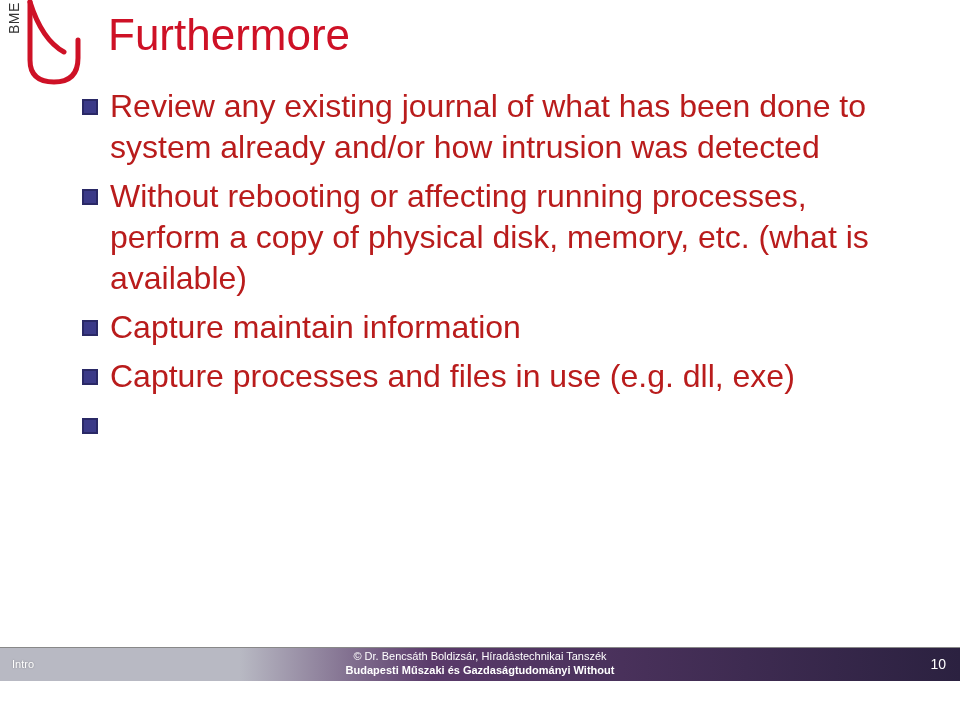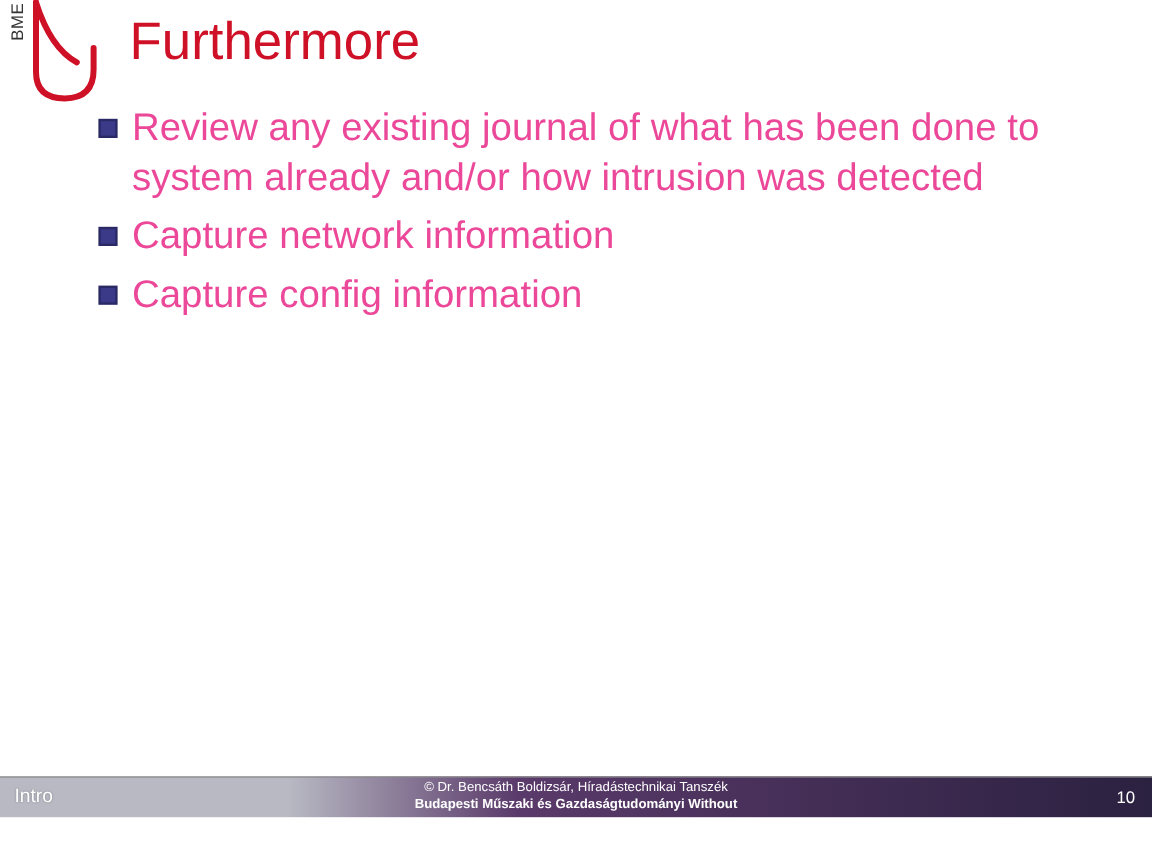--- a/index.html
+++ b/index.html
@@ -5,24 +5,24 @@
   * { margin: 0; padding: 0; box-sizing: border-box; }
   html, body { width: 960px; height: 701px; font-family: Arial, Helvetica, sans-serif; background: #fff; overflow: hidden; }
   .slide { position: relative; width: 960px; height: 701px; }
   .logo-area { position: absolute; top: 0; left: 6px; width: 80px; height: 88px; }
   .bme-text { position: absolute; top: 34px; left: 0; font-size: 14px; color: #333; transform: rotate(-90deg); transform-origin: left top; letter-spacing: 0.5px; font-weight: 500; }
   .logo-svg { position: absolute; top: 0; left: 18px; }
   .title { position: absolute; top: 10px; left: 108px; font-size: 44px; font-weight: normal; color: #ce1126; }
   .content { position: absolute; top: 86px; left: 80px; width: 810px; }
   .bullet-row { display: flex; align-items: flex-start; margin-bottom: 8px; }
   .bullet-icon { flex: 0 0 auto; width: 20px; height: 20px; margin-top: 11px; margin-right: 10px; }
-  .bullet-text { font-size: 32px; color: #ec4899; line-height: 1.28; }
+  .bullet-text { font-size: 32px; color: #b91c1c; line-height: 1.28; }
   .footer-band { position: absolute; left: 0; bottom: 20px; width: 960px; height: 34px; background: linear-gradient(to right, #b8b9c3 0%, #b8b9c3 25%, #5a3a6a 45%, #2b2140 100%); display: flex; align-items: center; }
   .footer-band::before { content: ""; position: absolute; top: 0; left: 0; right: 0; height: 1px; background: #888; }
-  .footer-left { position: absolute; left: 12px; font-size: 16px; color: #fff; text-shadow: 0 0 2px rgba(0,0,0,0.3); }
+  .footer-left { position: absolute; left: 12px; font-size: 11px; color: #fff; text-shadow: 0 0 2px rgba(0,0,0,0.3); }
   .footer-center { position: absolute; left: 0; right: 0; text-align: center; font-size: 11px; line-height: 1.25; color: #fff; }
   .footer-center .l2 { font-weight: bold; }
   .footer-right { position: absolute; right: 14px; font-size: 14px; color: #fff; margin-left: 20px; }
 </style>
 </head>
 <body>
 
 <div class="slide">
 
   <div class="logo-area">
@@ -41,28 +41,41 @@
           <rect x="2" y="2" width="16" height="16" fill="#2a2966"></rect>
           <rect x="4" y="4" width="12" height="12" fill="#3b3a88"></rect>
         </svg>
       <div class="bullet-text">Review any existing journal of what has been done to system already and/or how intrusion was detected</div>
     </div>
     <div class="bullet-row">
       <svg class="bullet-icon" viewBox="0 0 20 20">
           <rect x="2" y="2" width="16" height="16" fill="#2a2966"></rect>
           <rect x="4" y="4" width="12" height="12" fill="#3b3a88"></rect>
         </svg>
-      <div class="bullet-text">Capture network information</div>
+      <div class="bullet-text">Without rebooting or affecting running processes, perform a copy of physical disk, memory, etc. (what is available)</div>
     </div>
     <div class="bullet-row">
       <svg class="bullet-icon" viewBox="0 0 20 20">
           <rect x="2" y="2" width="16" height="16" fill="#2a2966"></rect>
           <rect x="4" y="4" width="12" height="12" fill="#3b3a88"></rect>
         </svg>
-      <div class="bullet-text">Capture config information</div>
+      <div class="bullet-text">Capture maintain information</div>
+    </div>
+    <div class="bullet-row">
+      <svg class="bullet-icon" viewBox="0 0 20 20">
+          <rect x="2" y="2" width="16" height="16" fill="#2a2966"></rect>
+          <rect x="4" y="4" width="12" height="12" fill="#3b3a88"></rect>
+        </svg>
+      <div class="bullet-text">Capture processes and files in use (e.g. dll, exe)</div>
+    </div>
+    <div class="bullet-row">
+      <svg class="bullet-icon" viewBox="0 0 20 20">
+          <rect x="2" y="2" width="16" height="16" fill="#2a2966"></rect>
+          <rect x="4" y="4" width="12" height="12" fill="#3b3a88"></rect>
+        </svg>
     </div>
   </div>
 
   <div class="footer-band">
     <div class="footer-left">Intro</div>
     <div class="footer-center">
       <div>© Dr. Bencsáth Boldizsár, Híradástechnikai Tanszék</div>
       <div class="l2">Budapesti Műszaki és Gazdaságtudományi Without</div>
     </div>
     <div class="footer-right">10</div>

